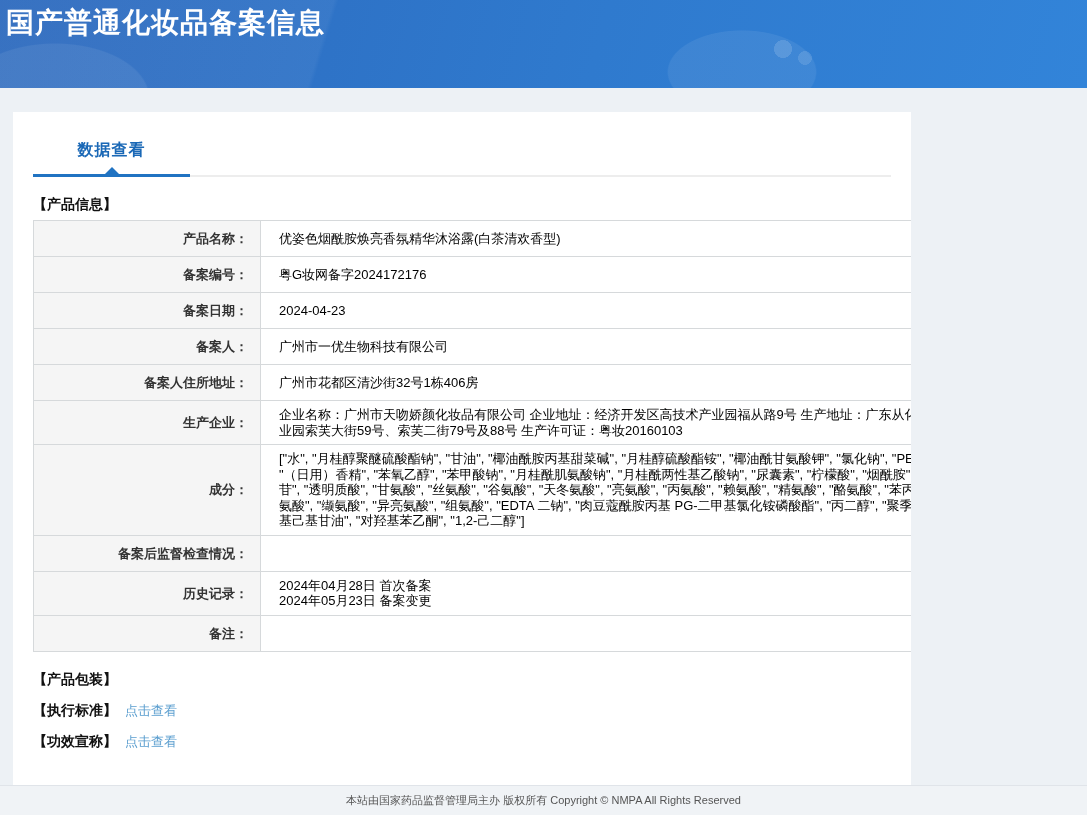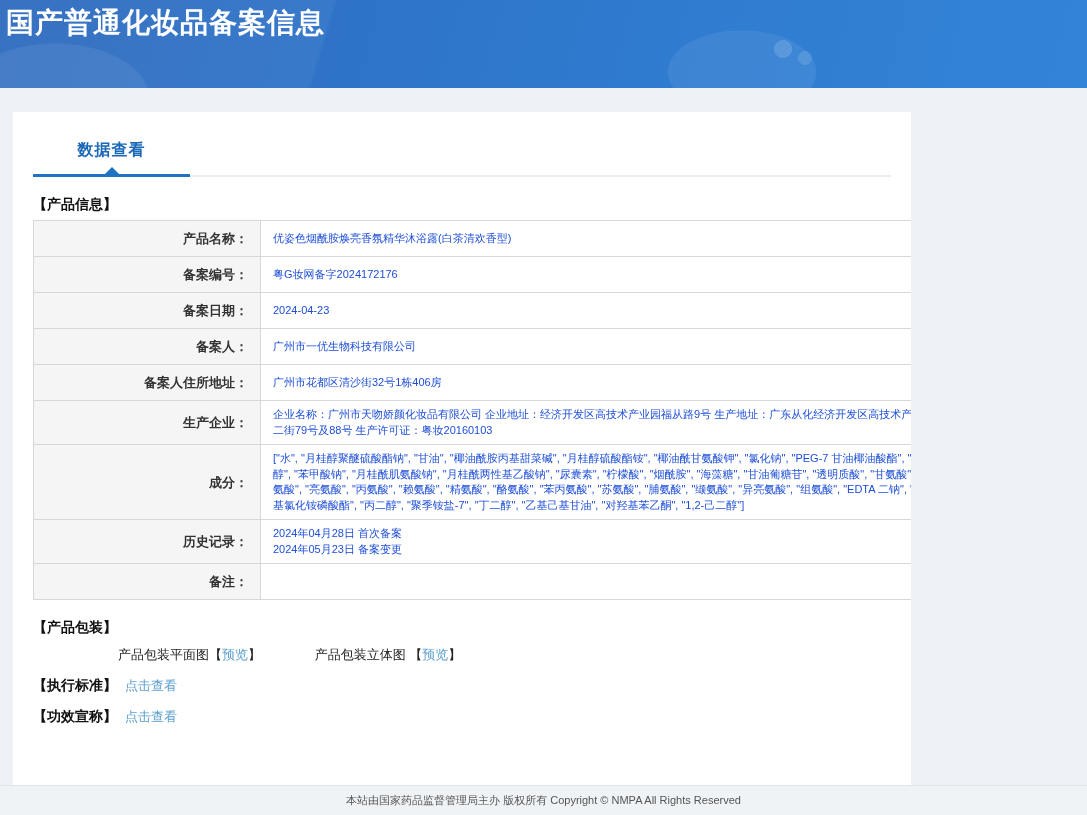--- a/index.html
+++ b/index.html
@@ -94,25 +94,25 @@
   .info-table th {
     width: 227px;
     background: #f5f5f5;
     text-align: right;
     font-weight: bold;
     color: #333;
     padding: 9px 12px;
     line-height: 17px;
   }
   .info-table td {
-    color: #1d4ed8;
-    padding: 6px 12px;
+    color: #000000;
+    padding: 6px 18px;
     line-height: 15.5px;
     white-space: pre-line;
-    font-size: 11px;
+    font-size: 13px;
     height: 36px;
   }
   
   .pkg-row {
     margin: 9px 20px 0 105px;
     font-size: 13px;
     color: #222;
   }
   .pkg-item { margin-right: 50px; }
   .pkg-label { font-weight: normal; }
@@ -185,42 +185,37 @@
       </tr>
       <tr>
         <th>生产企业：</th>
         <td>企业名称：广州市天吻娇颜化妆品有限公司 企业地址：经济开发区高技术产业园福从路9号 生产地址：广东从化经济开发区高技术产业园索芙大街59号、索芙二街79号及88号 生产许可证：粤妆20160103</td>
       </tr>
       <tr>
         <th>成分：</th>
         <td>["水", "月桂醇聚醚硫酸酯钠", "甘油", "椰油酰胺丙基甜菜碱", "月桂醇硫酸酯铵", "椰油酰甘氨酸钾", "氯化钠", "PEG-7 甘油椰油酸酯", "（日用）香精", "苯氧乙醇", "苯甲酸钠", "月桂酰肌氨酸钠", "月桂酰两性基乙酸钠", "尿囊素", "柠檬酸", "烟酰胺", "海藻糖", "甘油葡糖苷", "透明质酸", "甘氨酸", "丝氨酸", "谷氨酸", "天冬氨酸", "亮氨酸", "丙氨酸", "赖氨酸", "精氨酸", "酪氨酸", "苯丙氨酸", "苏氨酸", "脯氨酸", "缬氨酸", "异亮氨酸", "组氨酸", "EDTA 二钠", "肉豆蔻酰胺丙基 PG-二甲基氯化铵磷酸酯", "丙二醇", "聚季铵盐-7", "丁二醇", "乙基己基甘油", "对羟基苯乙酮", "1,2-己二醇"]</td>
       </tr>
       <tr>
+        <th>备案后监督检查情况：</th>
+        <td></td>
+      </tr>
+      <tr>
         <th>历史记录：</th>
         <td>2024年04月28日 首次备案
 2024年05月23日 备案变更</td>
       </tr>
       <tr>
         <th>备注：</th>
         <td></td>
       </tr>
     </tbody>
   </table>
 
   <div class="section-title">【产品包装】</div>
 
-  <div class="pkg-row">
-    <span class="pkg-item">
-      <span class="pkg-label">产品包装平面图</span><span>【</span><a class="lnk">预览</a><span>】</span>
-    </span>
-    <span class="pkg-item">
-      <span class="pkg-label">产品包装立体图</span>
-      <span>【</span><a class="lnk">预览</a><span>】</span>
-    </span>
-  </div>
 
   <div class="std-row">
     <span class="std-title">【执行标准】</span><a class="lnk">点击查看</a>
   </div>
 
   <div class="std-row">
     <span class="std-title">【功效宣称】</span><a class="lnk">点击查看</a>
   </div>
 
 </div>

